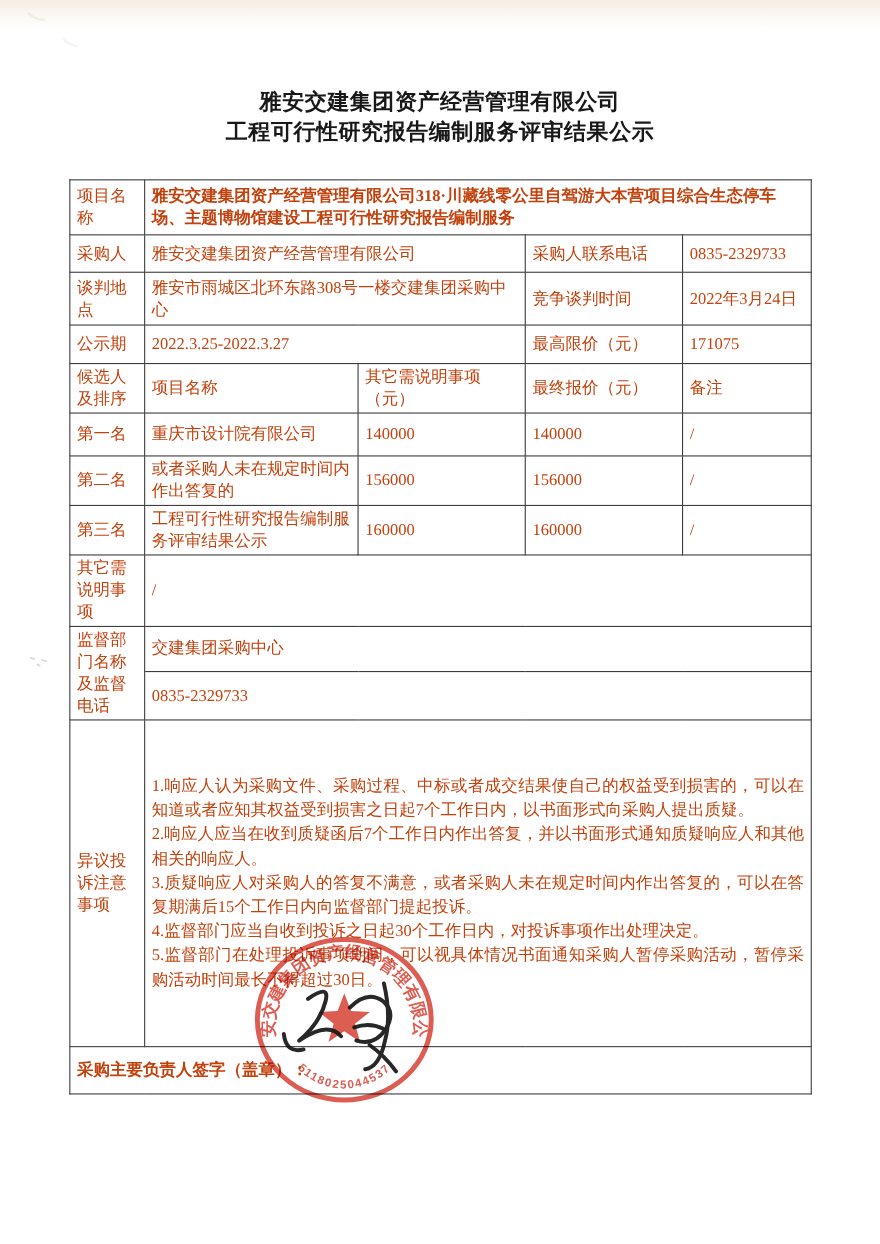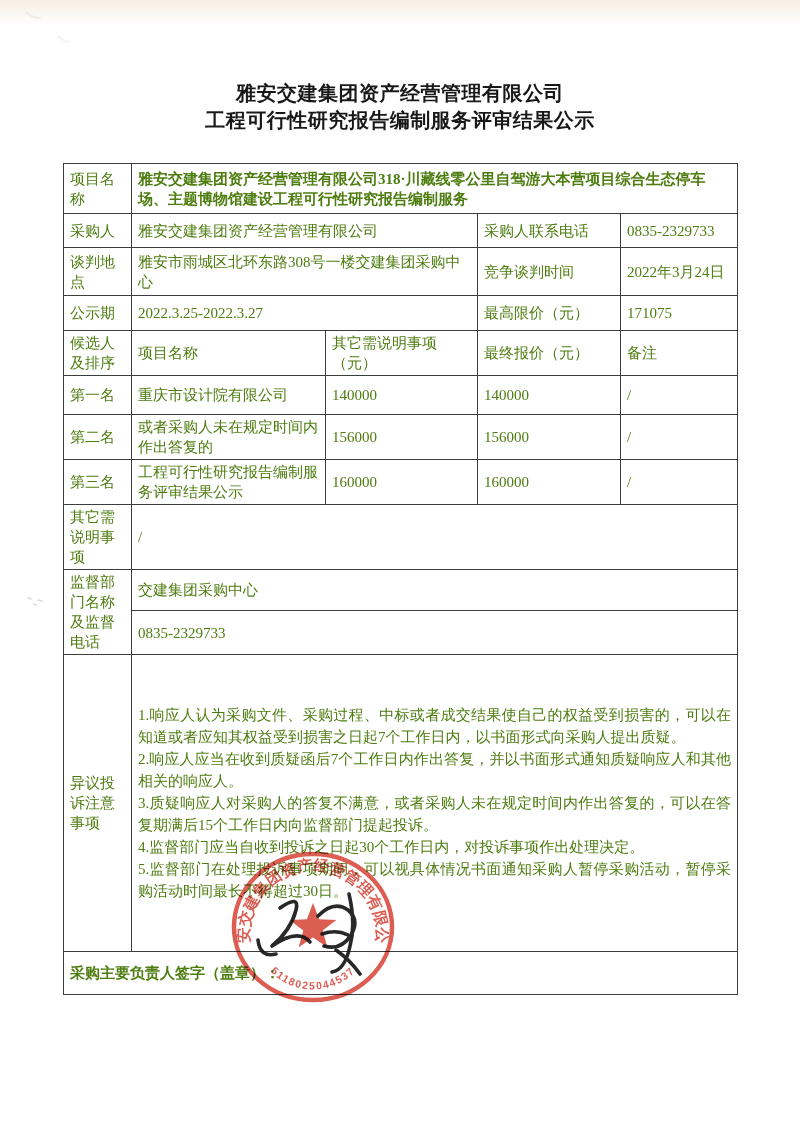--- a/index.html
+++ b/index.html
@@ -25,21 +25,21 @@
     font-size:20px;line-height:27px;
     color:#181818;
     letter-spacing:0.5px;
   }
   table.results{
     position:absolute;top:163px;left:63px;
     width:674px;
     border-collapse:collapse;
     table-layout:fixed;
     font-size:15px;
-    color:#4d7c0f;
+    color:#c2410c;
   }
   table.results td{
     border:1px solid #3d3d3d;
     padding:2px 6px;
     vertical-align:middle;
     line-height:20px;
     overflow:hidden;
   }
   td.lbl{padding-left:4px;padding-right:2px;}
   .c{text-align:left;}

